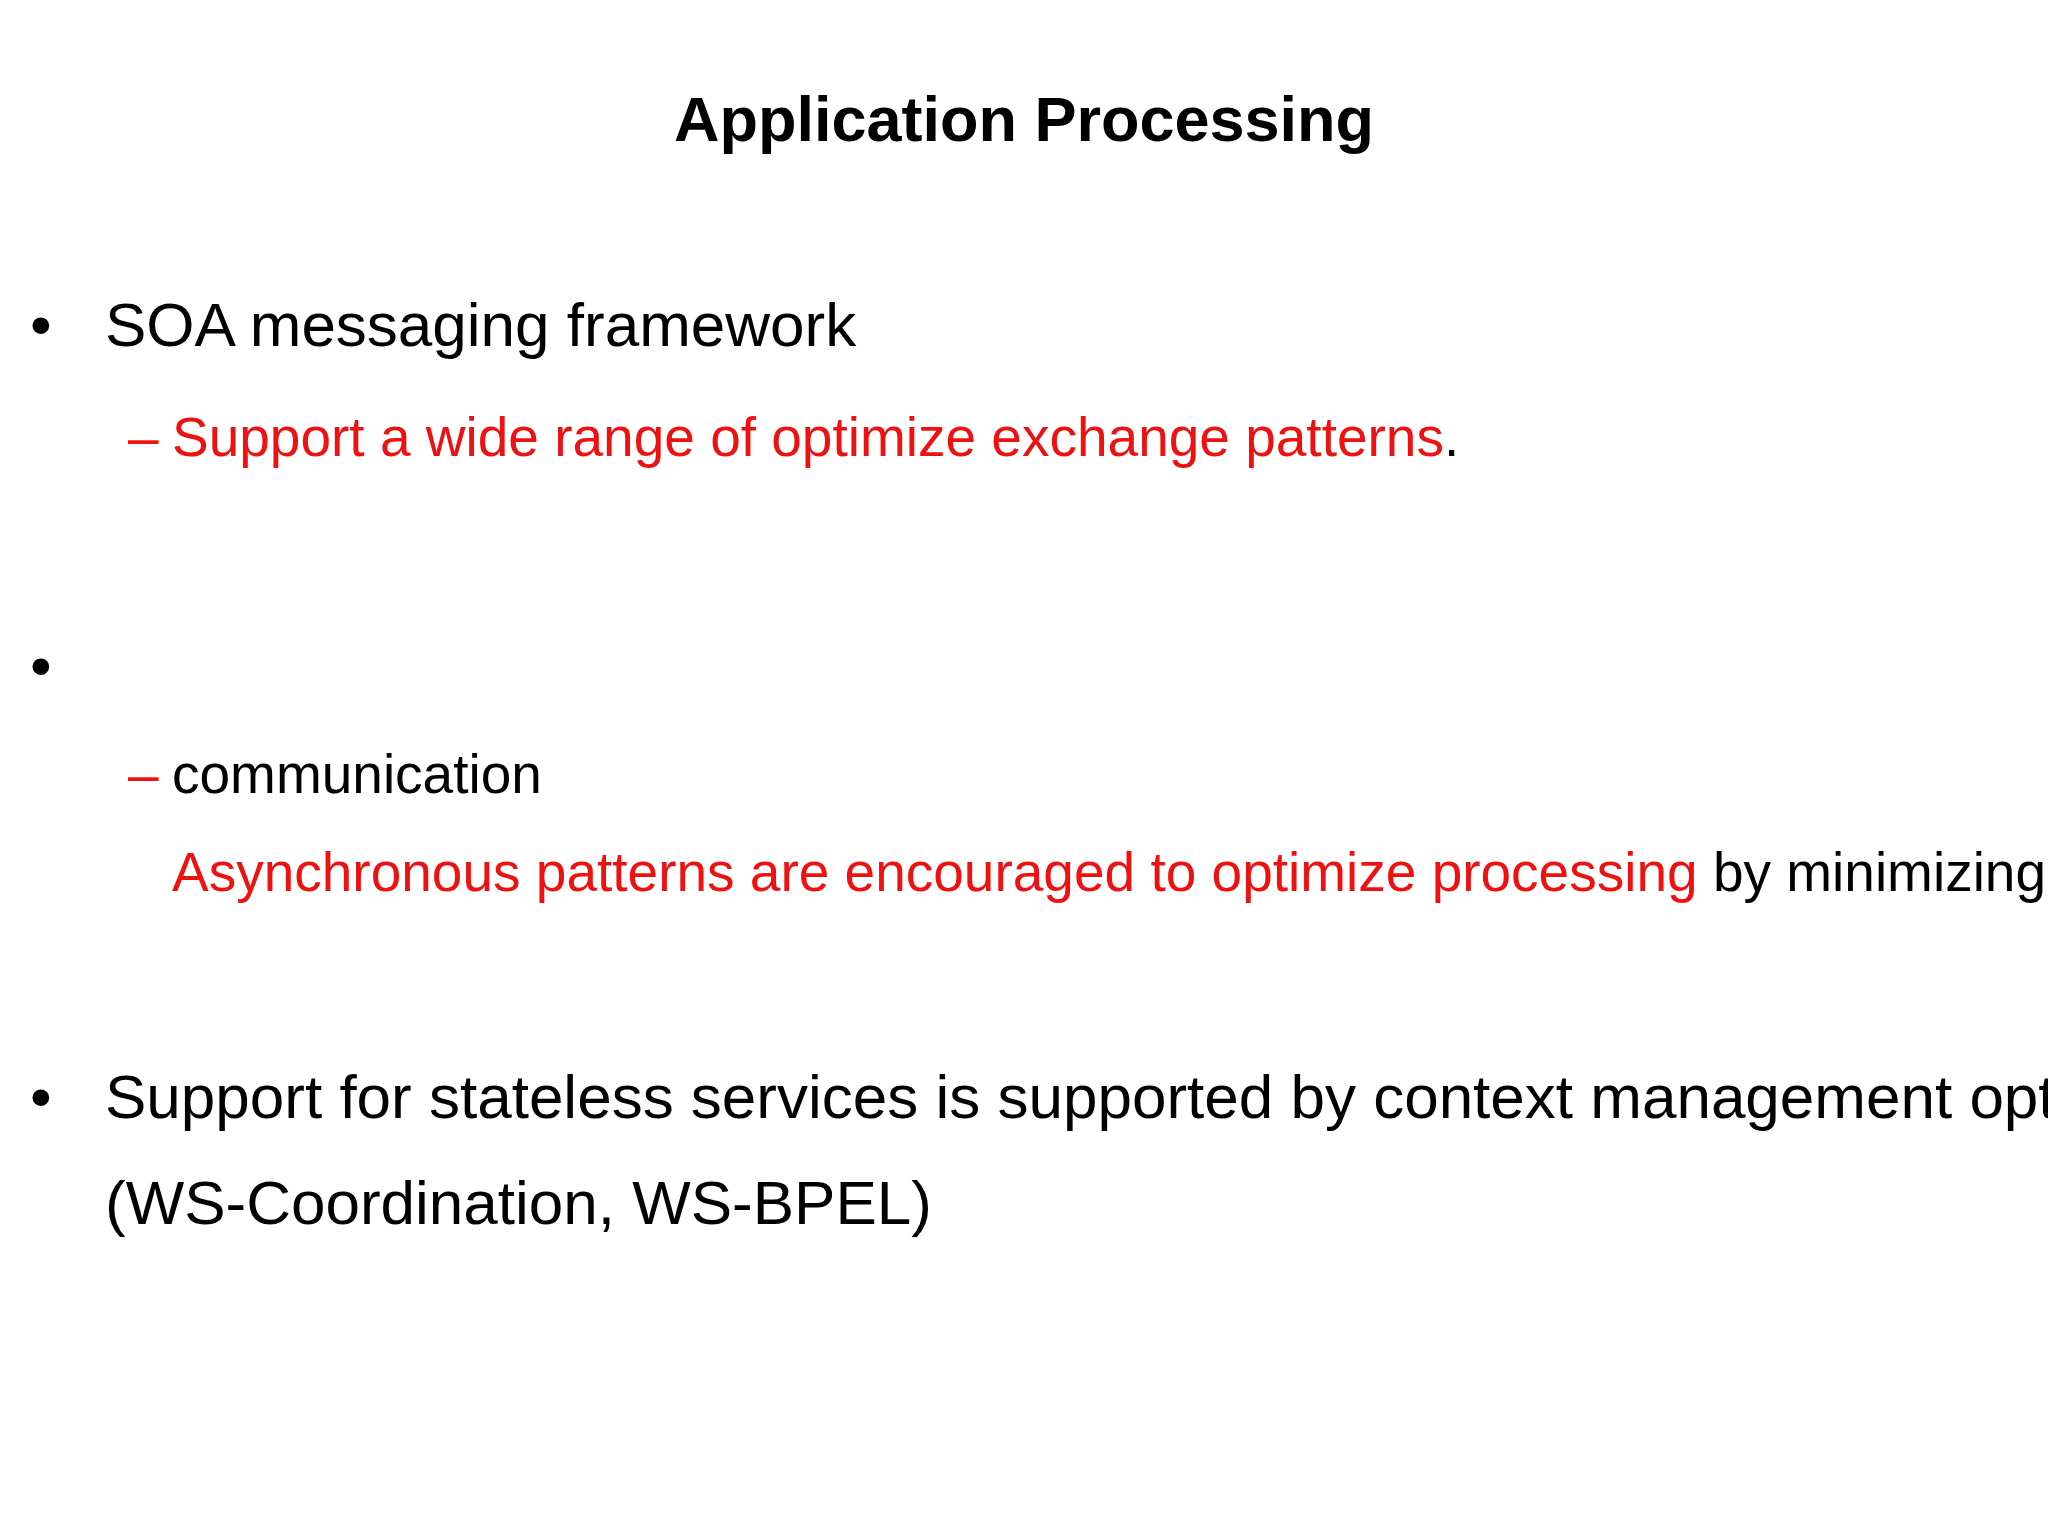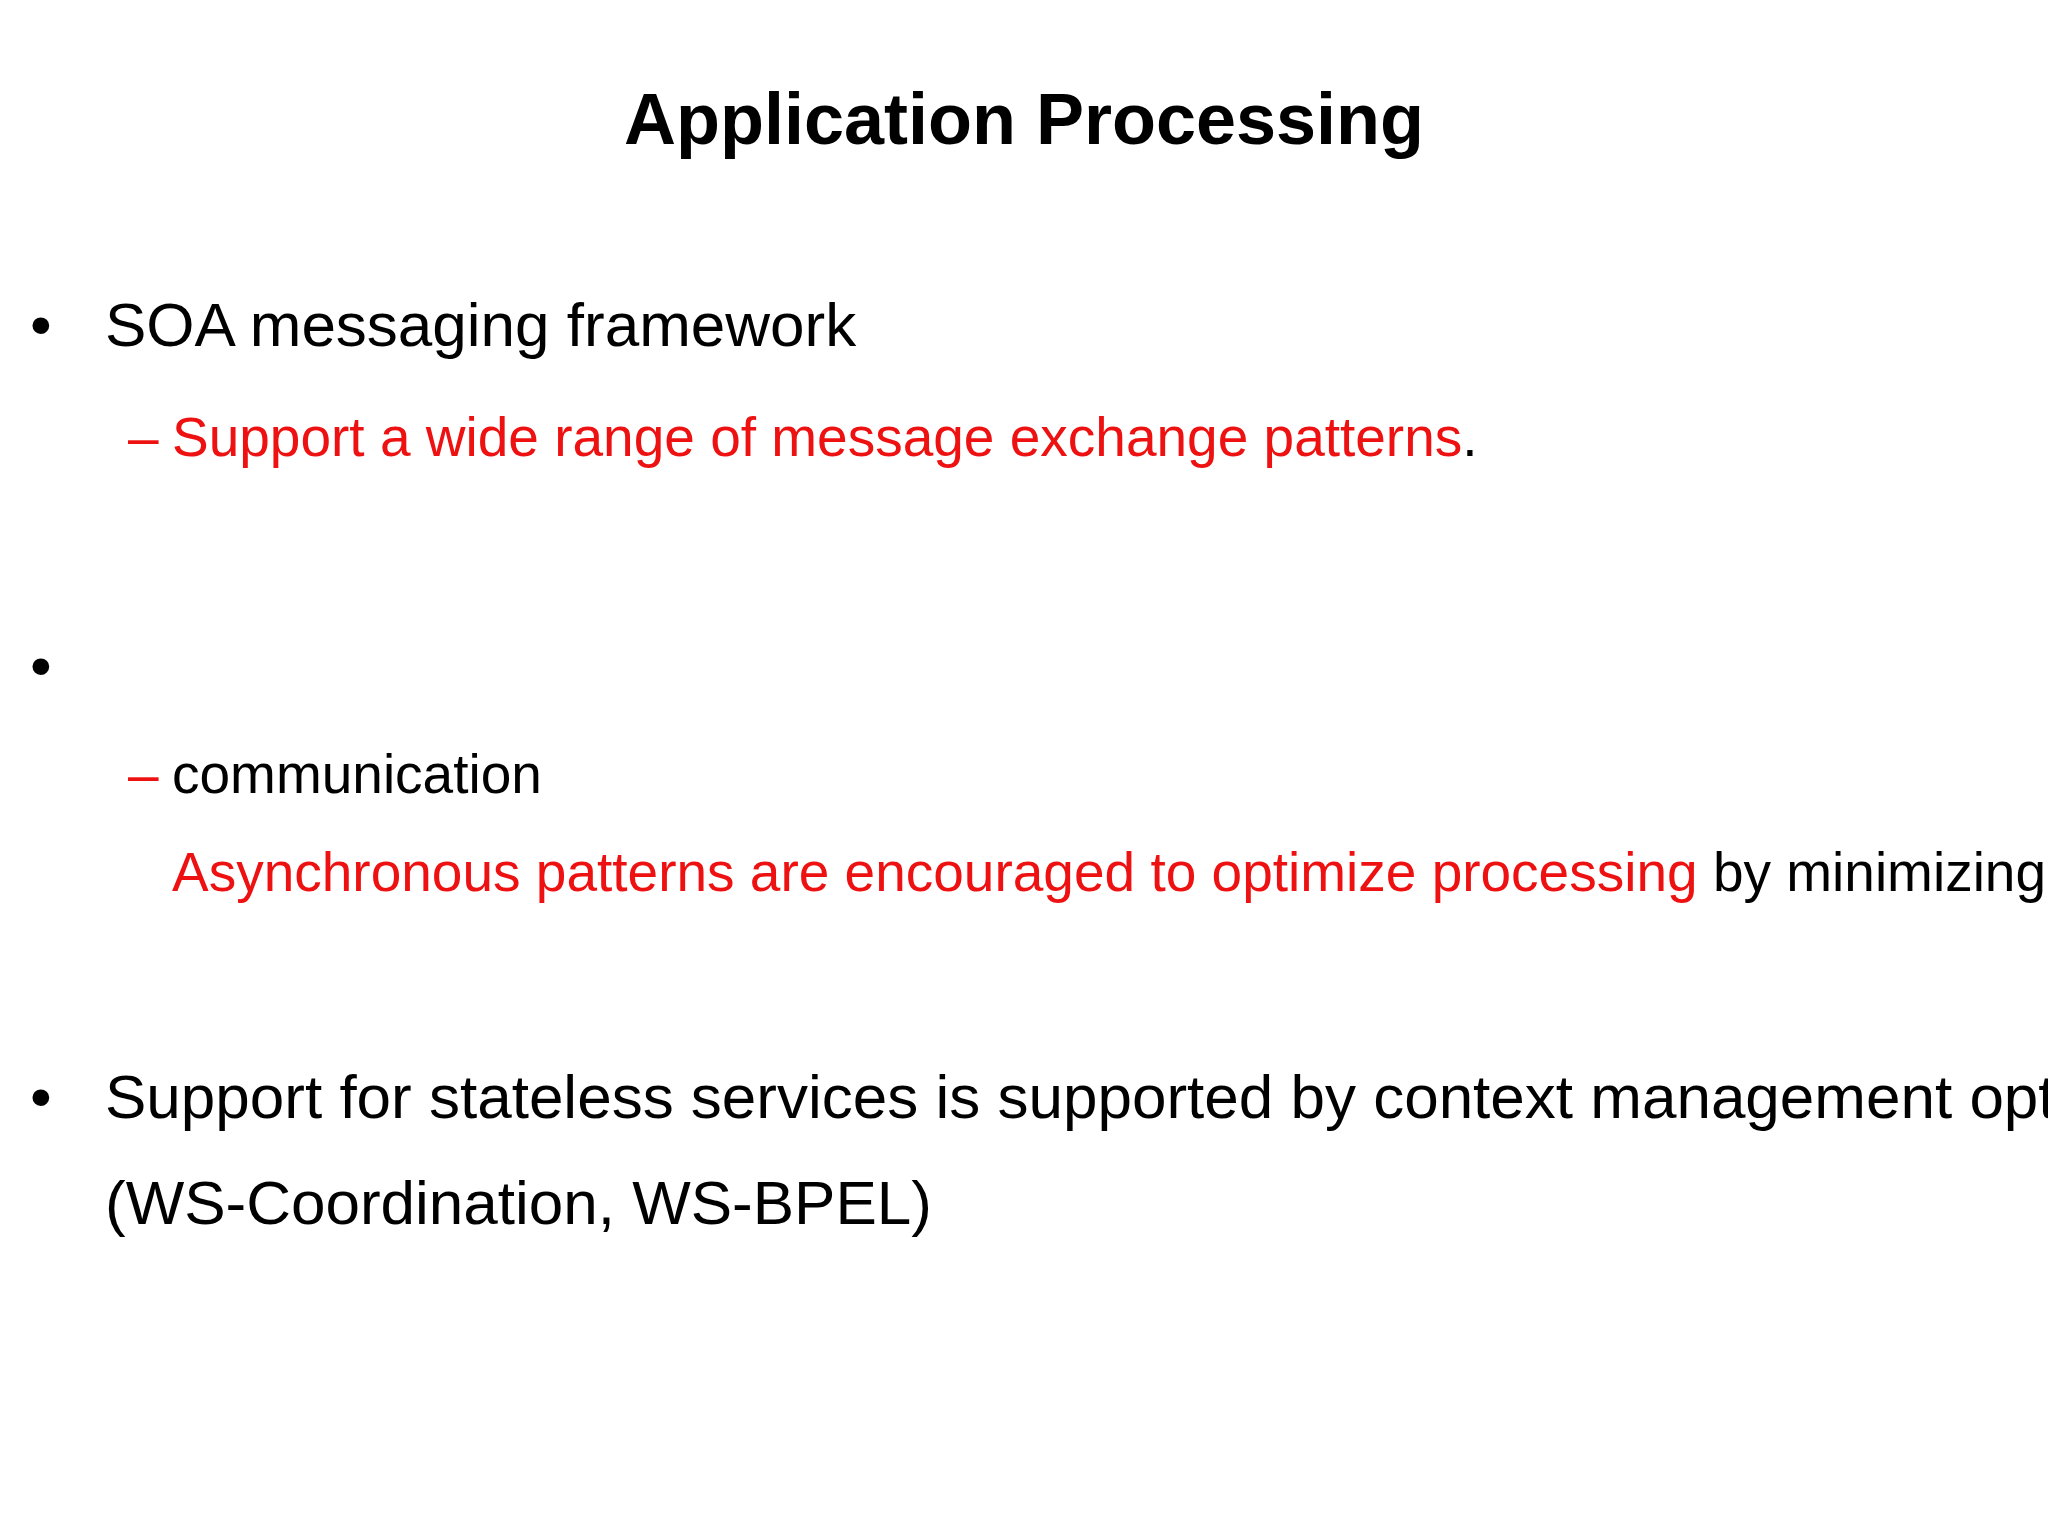--- a/index.html
+++ b/index.html
@@ -15,21 +15,21 @@
     background:var(--bg);
     font-family:"Liberation Sans", sans-serif;
     color:var(--ink);
     overflow:hidden;
   }
   .slide-title{
     position:absolute;
     left:0; right:0;
     top:64px;
     text-align:center;
-    font-size:72px;
+    font-size:63px;
     font-weight:bold;
     line-height:110px;
     letter-spacing:0px;
     white-space:nowrap;
   }
   
   .b1{
     position:absolute;
     left:0;
     padding-left:105px;
@@ -81,21 +81,21 @@
 
   <div class="slide-title">Application Processing</div>
 
   <div class="b1" style="top:288px;">
     <span class="marker">•</span>
     <span class="u">SOA messaging framework</span>
   </div>
 
   <div class="b2" style="top:404px;">
     <span class="marker">–</span>
-    <span class="red">Support a wide range of message exchange patterns</span><span class="black">.</span>
+    <span class="red">Support a wide range of optimize exchange patterns</span><span class="black">.</span>
   </div>
 
   <div class="b1" style="top:629px;">
     <span class="marker">•</span>
   </div>
 
   <div class="b2 twolines" style="top:725px;">
     <span class="marker">–</span>
     <div class="nowrap">communication</div>
     <div class="nowrap"><span class="red">Asynchronous patterns are encouraged to optimize processing</span><span class="black"> by minimizing</span></div>

